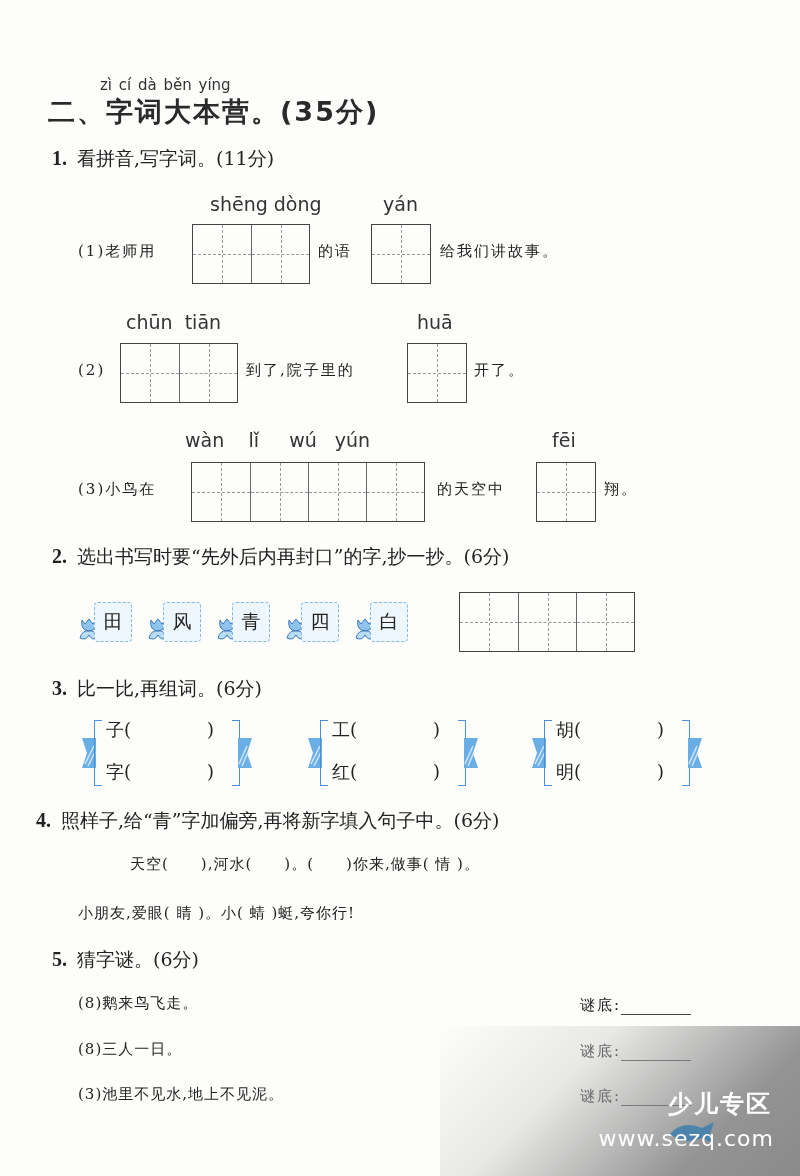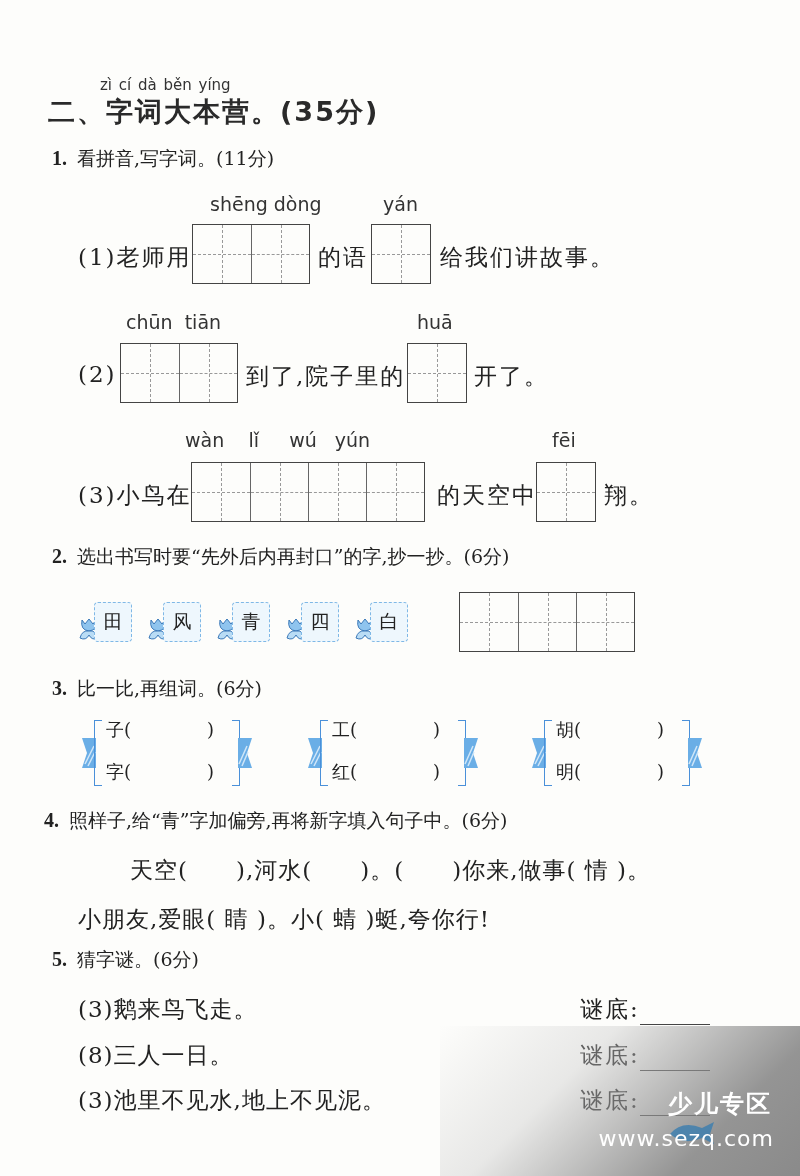--- a/index.html
+++ b/index.html
@@ -7,21 +7,21 @@
     width:800px; height:1176px; position:relative; overflow:hidden;
     background:#fdfdfb;
     font-family: "DejaVu Serif", "Liberation Serif", serif;
     color:#222;
   }
   .abs { position:absolute; }
   .pinyin { font-family:"DejaVu Sans","Liberation Sans",sans-serif; font-size:19px; color:#333; white-space:nowrap; }
   .section-title { font-family:"DejaVu Sans","Liberation Sans",sans-serif; font-size:27px; font-weight:bold; letter-spacing:2px; color:#2a2a2a; white-space:nowrap; }
   .q-title { font-size:19px; color:#222; white-space:nowrap; }
   .q-num { font-weight:bold; font-family:"Liberation Serif","DejaVu Serif",serif; font-size:20px; margin-right:10px; }
-  .line-text { font-size:23px; white-space:nowrap; color:#222; letter-spacing:2px; }
+  .line-text { font-size:15px; white-space:nowrap; color:#222; letter-spacing:2px; }
   .tzg { position:absolute; display:flex; border:1.6px solid #444; box-sizing:border-box; }
   .cell { position:relative; width:58px; height:58px; box-sizing:border-box; }
   .cell + .cell { border-left:1.4px solid #666; }
   .cell::before { content:""; position:absolute; left:50%; top:0; bottom:0; border-left:1px dashed #999; }
   .cell::after { content:""; position:absolute; top:50%; left:0; right:0; border-top:1px dashed #999; }
   .char-chip { position:absolute; display:flex; align-items:flex-end; }
   .chip-box { width:36px; height:38px; border:1.5px dashed #7fb8e6; border-radius:4px; background:#eef7fd; display:flex; align-items:center; justify-content:center; font-size:19px; margin-left:-6px; }
   .bracket-group { position:absolute; width:170px; height:70px; }
   .bk { position:absolute; top:0; width:8px; height:66px; border:1.6px solid #4a90d9; box-sizing:border-box; }
   .bk.left { left:12px; border-right:none; }
@@ -171,31 +171,31 @@
   <div class="bk left"></div>
   <div class="pair-line" style="top:-2px;"><span>胡(</span><span style="display:inline-block;width:76px;"></span><span>)</span></div>
   <div class="pair-line" style="top:40px;"><span>明(</span><span style="display:inline-block;width:76px;"></span><span>)</span></div>
   <div class="bk right"></div>
   <svg class="ribbon" style="right:0;" viewBox="0 0 14 30">
       <path d="M0 0 H14 L9 15 L14 30 H0 Z" fill="#6aaee6"></path>
       <path d="M1 26 L9 8 M4 28 L10 14" stroke="#cfe6f8" stroke-width="1.5"></path>
     </svg>
 </div>
 
-<div class="abs q-title" style="left:44px; top:808px;">
+<div class="abs q-title" style="left:36px; top:808px;">
   <span class="q-num">4.</span><span>照样子,给“青”字加偏旁,再将新字填入句子中。(6分)</span>
 </div>
 <div class="abs line-text" style="left:130px; top:855px; letter-spacing:1px;">天空(　　),河水(　　)。(　　)你来,做事( 情 )。</div>
 <div class="abs line-text" style="left:78px; top:904px; letter-spacing:1px;">小朋友,爱眼( 睛 )。小( 蜻 )蜓,夸你行!</div>
 
 <div class="abs q-title" style="left:52px; top:947px;">
   <span class="q-num">5.</span><span>猜字谜。(6分)</span>
 </div>
 
-<div class="abs line-text" style="left:78px; top:994px; letter-spacing:1px;">(3)鹅来鸟飞走。</div>
+<div class="abs line-text" style="left:78px; top:994px; letter-spacing:1px;">(8)鹅来鸟飞走。</div>
 <div class="abs line-text" style="left:580px; top:994px;"><span>谜底:</span><span class="riddle-answer"></span></div>
 
 <div class="abs line-text" style="left:78px; top:1040px; letter-spacing:1px;">(8)三人一日。</div>
 <div class="abs line-text" style="left:580px; top:1040px;"><span>谜底:</span><span class="riddle-answer"></span></div>
 
 <div class="abs line-text" style="left:78px; top:1085px; letter-spacing:1px;">(3)池里不见水,地上不见泥。</div>
 <div class="abs line-text" style="left:580px; top:1085px;"><span>谜底:</span><span class="riddle-answer"></span></div>
 
 <div class="watermark"></div>
 <div class="abs" style="right:28px; top:1088px; font-family:'DejaVu Sans','Liberation Sans',sans-serif; font-weight:bold; font-size:24px; color:#fff; letter-spacing:2px;">少儿专区</div>

